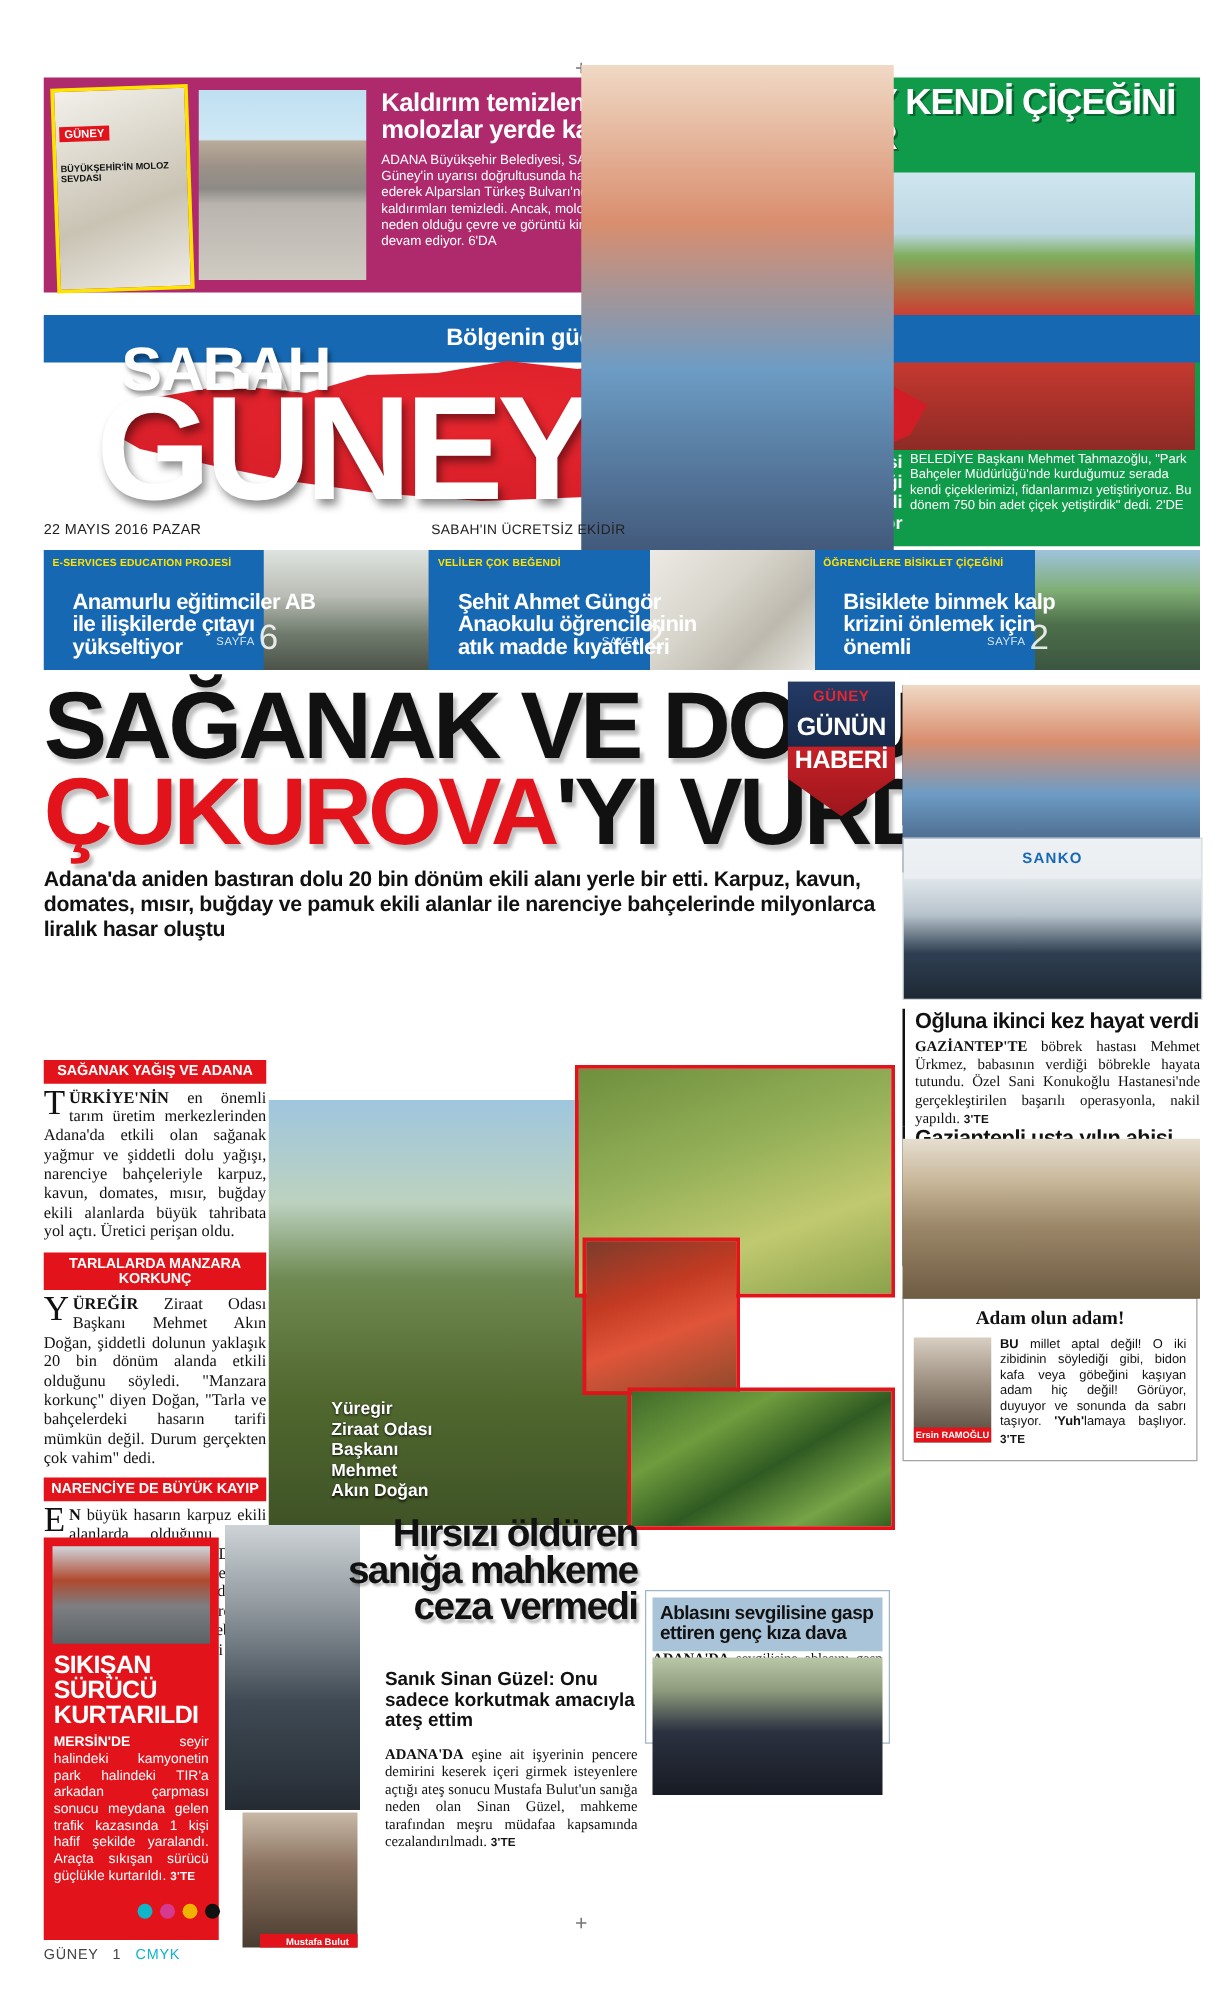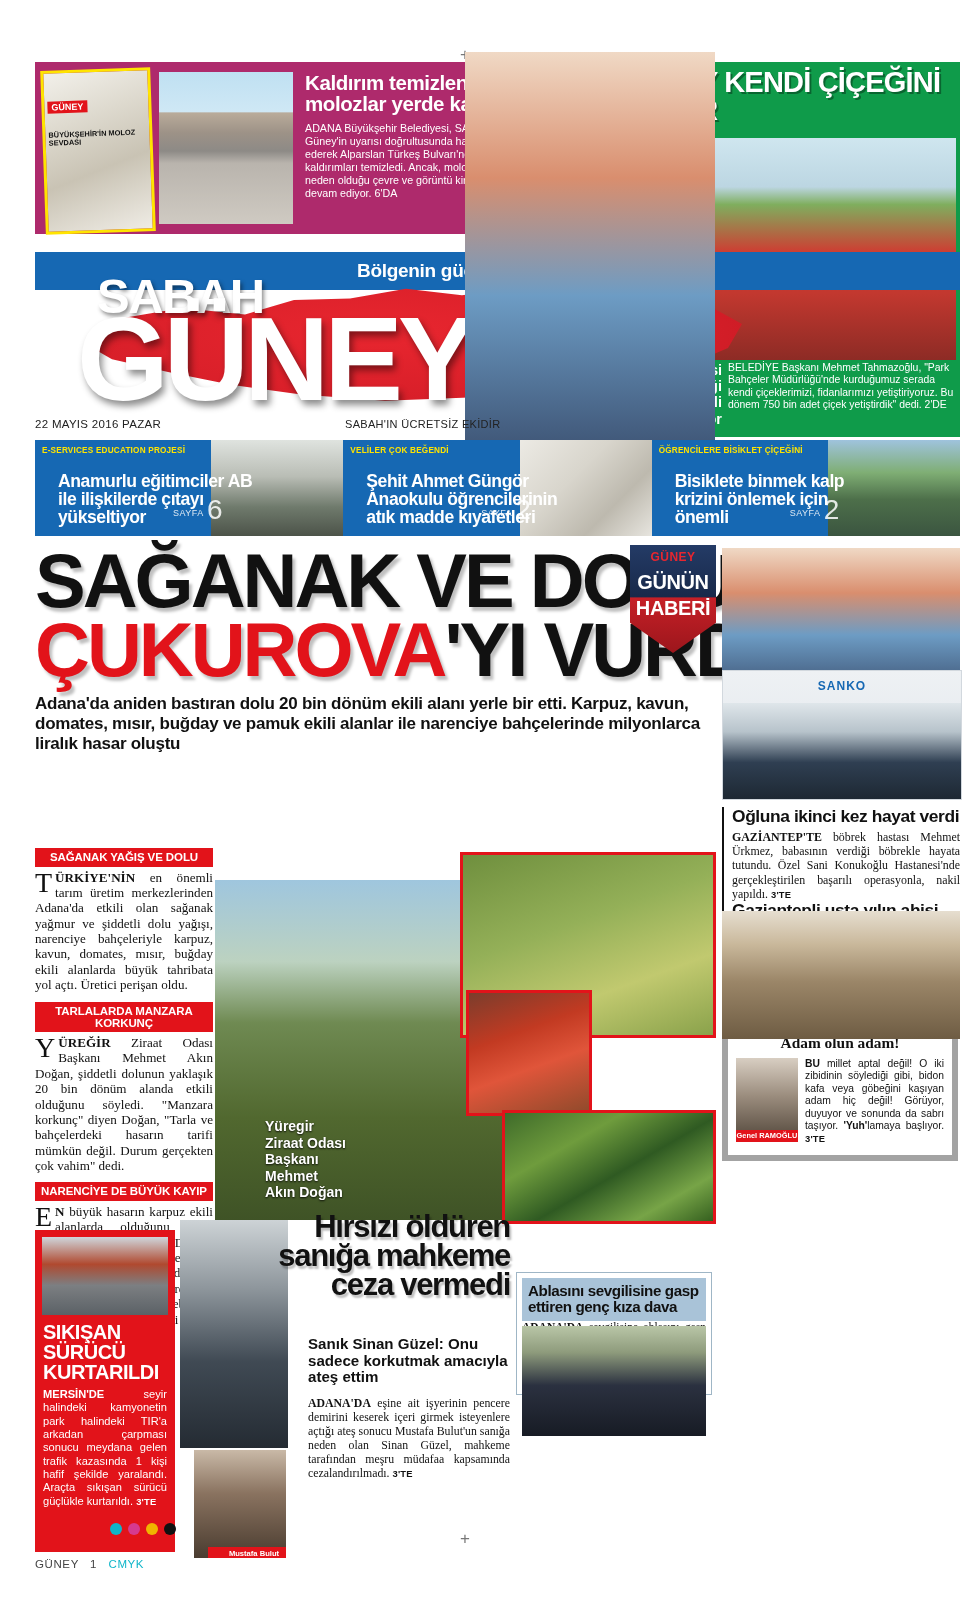--- a/index.html
+++ b/index.html
@@ -103,21 +103,21 @@
   
   .rail{left:722px;top:548px;width:238px;}
   .railRule{border-left:2px solid #111;padding-left:8px;}
   .rail h4{margin:0 0 5px;font-size:17.4px;line-height:1.05;font-weight:bold;letter-spacing:-.4px;color:#111;}
   .rail p{margin:0;font-family:"Liberation Serif",serif;font-size:11.9px;line-height:1.185;text-align:justify;}
   .railPic{width:238px;height:150px;margin-bottom:7px;}
   .railPic2{width:238px;height:128px;margin:10px 0 7px;}
   .sanko{position:relative;width:238px;height:128px;background:linear-gradient(180deg,#eef1f4 0%,#dfe5ea 100%);border:1px solid #d2d8de;}
   .sankoLogo{position:absolute;left:50%;top:8px;transform:translateX(-50%);font-size:12px;font-weight:bold;color:#1668b3;letter-spacing:1px;}
   .sankoPic{position:absolute;left:0;bottom:0;width:238px;height:96px;}
-  .adam{margin-top:8px;width:236px;border:6px solid #a3a3a3;padding:7px 8px 9px;box-sizing:border-box;}
+  .adam{margin-top:25px;width:236px;border:1px solid #a3a3a3;padding:7px 8px 9px;box-sizing:border-box;}
   .adam h5{margin:0 0 6px;text-align:center;font-family:"Liberation Serif",serif;font-size:15.4px;font-weight:bold;}
   .adamBody{display:flex;gap:7px;}
   .adamPic{width:62px;height:84px;flex:none;position:relative;}
   .adamName{position:absolute;left:0;bottom:0;width:62px;background:#e2131a;color:#fff;font-size:7.4px;font-weight:bold;line-height:1.1;text-align:center;padding:2px 0;}
   .adam p{margin:0;font-size:10.3px;line-height:1.22;text-align:justify;font-family:"Liberation Sans",sans-serif;}
 
   
   .redbox{left:35px;top:1230px;width:140px;height:322px;background:#e2131a;}
   .redbox .rbPic{left:7px;top:7px;width:126px;height:78px;}
   .redbox h4{position:absolute;left:8px;top:92px;margin:0;width:126px;color:#fff;font-size:20px;line-height:1.0;font-weight:bold;letter-spacing:-.5px;}
@@ -220,21 +220,21 @@
   </div>
 
   <div class="abs badge">
     <div class="shield"></div>
     <div class="g1">GÜNEY</div>
     <div class="g2">GÜNÜN</div>
     <div class="g3">HABERİ</div>
   </div>
 
   <div class="abs mcol">
-    <div class="redbar">SAĞANAK YAĞIŞ VE DOLU</div>
+    <div class="redbar">SAĞANAK YAĞIŞ VE ADANA</div>
     <p>
       <span class="dropcap serif">T</span><b>ÜRKİYE'NİN</b><span> en önemli tarım üretim merkezlerinden Adana'da etkili olan sağanak yağmur ve şiddetli dolu yağışı, narenciye bahçeleriyle karpuz, kavun, domates, mısır, buğday ekili alanlarda büyük tahribata yol açtı. Üretici perişan oldu.</span>
     </p>
     <div class="redbar">TARLALARDA MANZARA KORKUNÇ</div>
     <p>
       <span class="dropcap serif">Y</span><b>ÜREĞİR</b><span> Ziraat Odası Başkanı Mehmet Akın Doğan, şiddetli dolunun yaklaşık 20 bin dönüm alanda etkili olduğunu söyledi. "Manzara korkunç" diyen Doğan, "Tarla ve bahçelerdeki hasarın tarifi mümkün değil. Durum gerçekten çok vahim" dedi.</span>
     </p>
     <div class="redbar">NARENCİYE DE BÜYÜK KAYIP</div>
     <p>
       <span class="dropcap serif">E</span><b>N</b><span> büyük hasarın karpuz ekili alanlarda olduğunu ifade eden Mehmet Akın Doğan, karpuzun hem bitkisi hem de meyvesinin zarar gördüğünü kaydetti. Doğan, "Narenciye tamamen kayıp diyebiliriz. Hasarlı meyvenin değeri rafta yok" diye konuştu.</span>
@@ -277,21 +277,21 @@
       <p>
         <b>GAZİANTEP</b><span> Bakırcılar ve Sedefçiler Odası Başkanı Celal Açık, Gümrük ve Ticaret Bakanlığı Esnaf ve Sanatkarlar Genel Müdürlüğü tarafından 2016 yılının ahisi olarak seçildi.</span>
         <span class="pgref">2'DE</span>
       </p>
     </div>
 
     <div class="adam">
       <h5>Adam olun adam!</h5>
       <div class="adamBody">
         <div class="ph ph-col adamPic">
-          <div class="adamName">Genel RAMOĞLU</div>
+          <div class="adamName">Ersin RAMOĞLU</div>
         </div>
         <p>
           <b>BU</b><span> millet aptal değil! O iki zibidinin söylediği gibi, bidon kafa veya göbeğini kaşıyan adam hiç değil! Görüyor, duyuyor ve sonunda da sabrı taşıyor. </span><b>'Yuh'</b><span>lamaya başlıyor. </span><span class="pgref">3'TE</span>
         </p>
       </div>
     </div>
   </div>
 
   <div class="abs redbox">
     <div class="ph ph-crash rbPic"></div>

